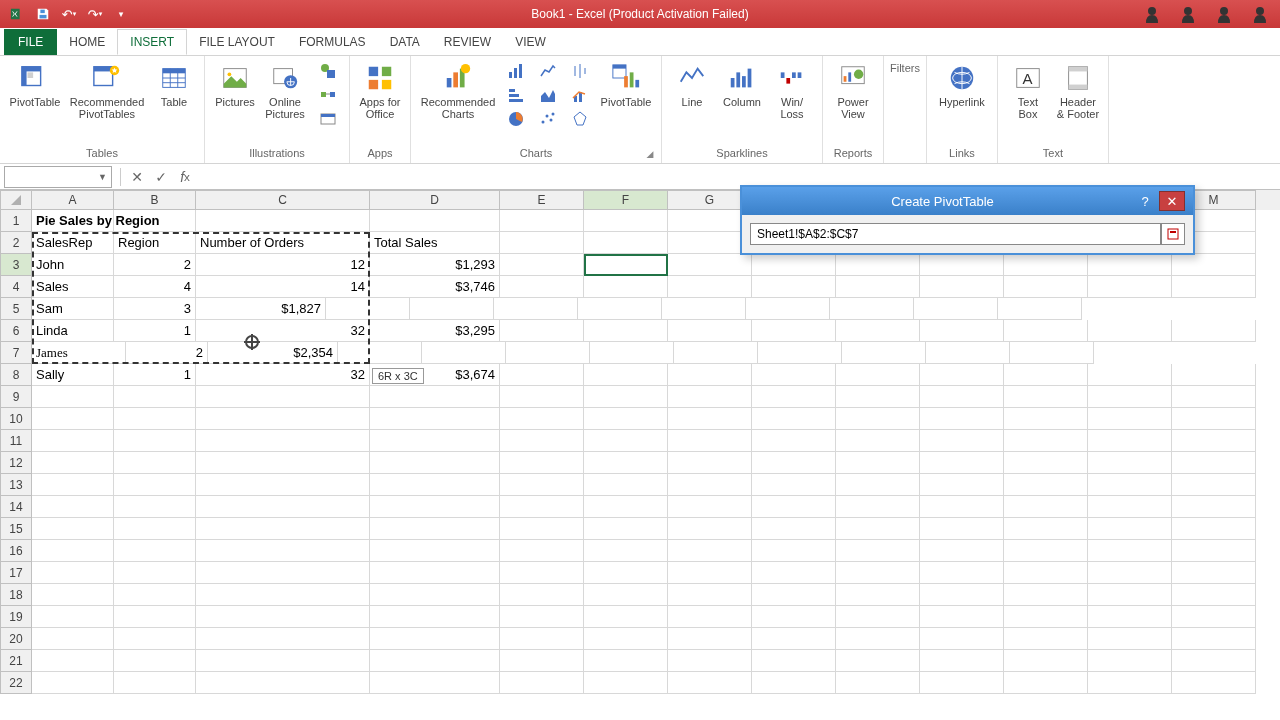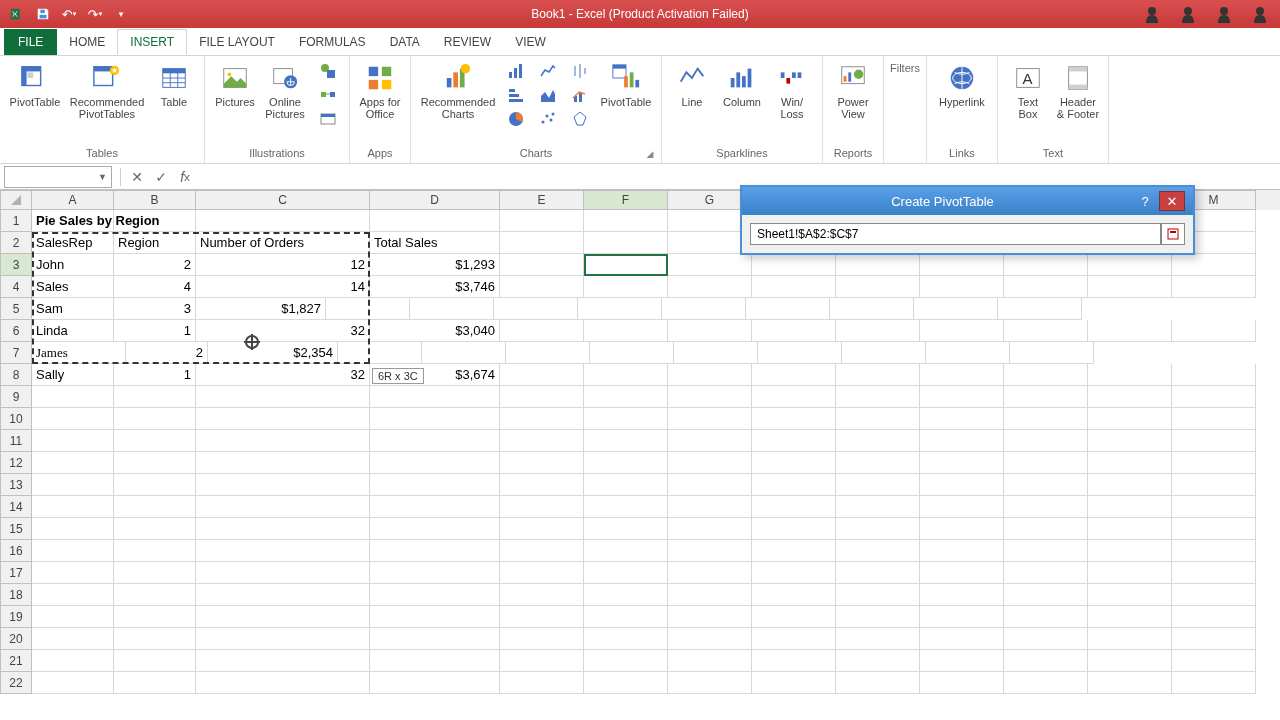--- a/index.html
+++ b/index.html
@@ -589,21 +589,21 @@
           <div class="cell" style="width: 84px;"></div>
           <div class="cell" style="width: 84px;"></div>
           <div class="cell" style="width: 84px;"></div>
           <div class="cell" style="width: 84px;"></div>
           <div class="cell" style="width: 84px;"></div>
         </div>
         <div class="cell-row">
           <div class="cell" style="width: 82px;">Linda</div>
           <div class="cell right" style="width: 82px;">1</div>
           <div class="cell right" style="width: 174px;">32</div>
-          <div class="cell right" style="width: 130px;">$3,040</div>
+          <div class="cell right" style="width: 130px;">$3,295</div>
           <div class="cell" style="width: 84px;"></div>
           <div class="cell" style="width: 84px;"></div>
           <div class="cell" style="width: 84px;"></div>
           <div class="cell" style="width: 84px;"></div>
           <div class="cell" style="width: 84px;"></div>
           <div class="cell" style="width: 84px;"></div>
           <div class="cell" style="width: 84px;"></div>
           <div class="cell" style="width: 84px;"></div>
           <div class="cell" style="width: 84px;"></div>
         </div>

